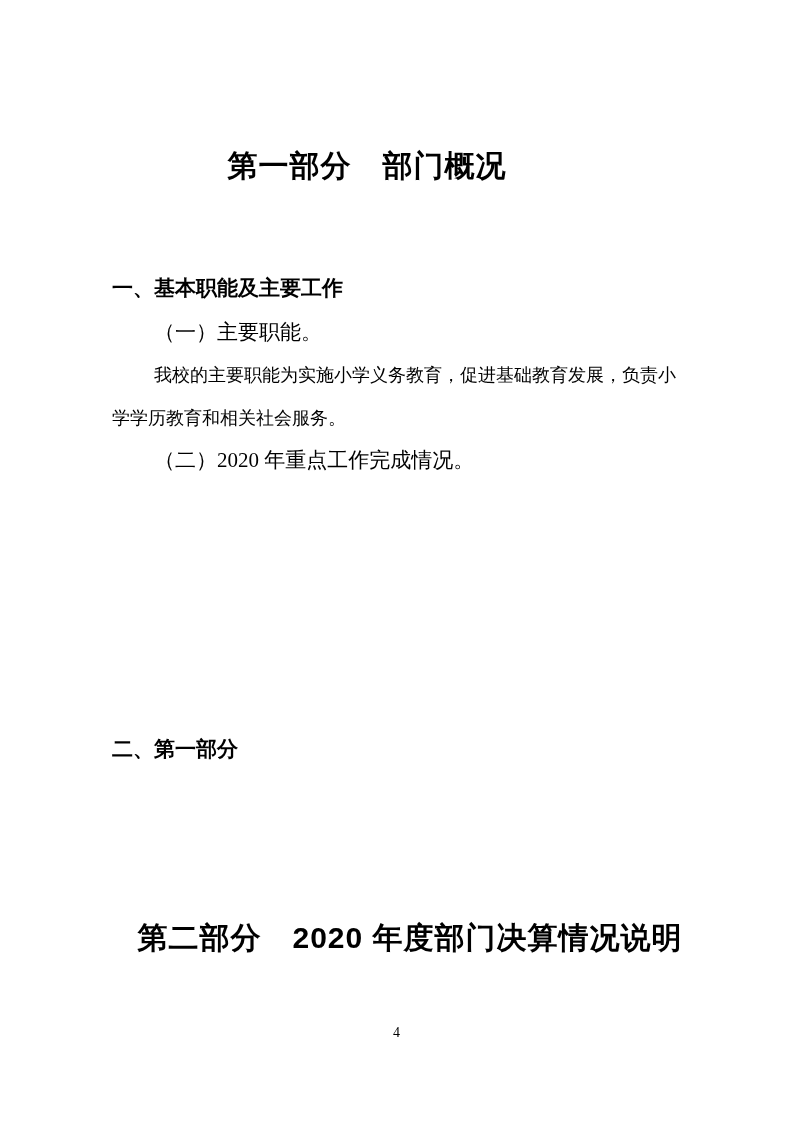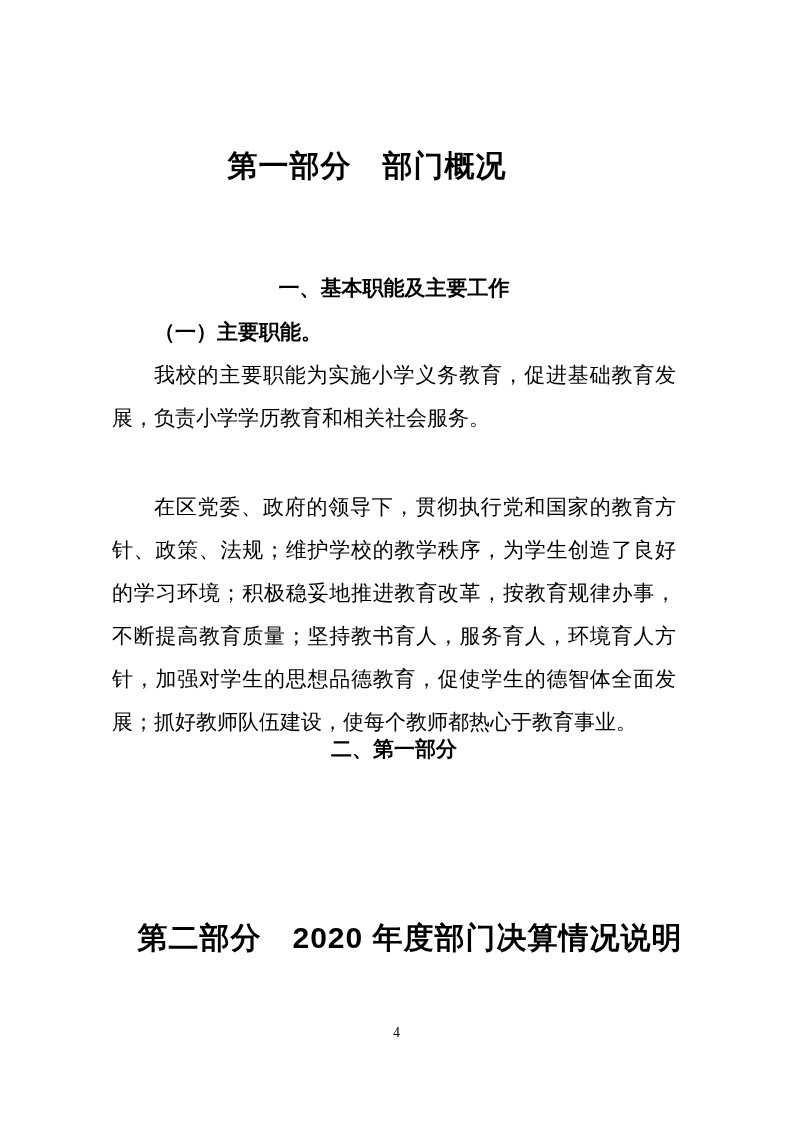--- a/index.html
+++ b/index.html
@@ -34,45 +34,44 @@
 
   
   .h-level1 {
     position: absolute;
     left: 112px;
     width: 564px;
     font-family: "Liberation Sans", "DejaVu Sans", sans-serif;
     font-weight: bold;
     font-size: 21px;
     line-height: 43px;
-    text-align: center;
   }
   .h-level1.pos1 { top: 266px; }
   .h-level1.pos2 { top: 727px; }
 
   
   .h-level2 {
     position: absolute;
     left: 112px;
     width: 564px;
-    font-weight: bold;
+    font-weight: normal;
     font-size: 21px;
     line-height: 43px;
     padding-left: 42px;
     box-sizing: border-box;
   }
   .h-level2.pos1 { top: 311px; }
   .h-level2.pos2 { top: 439px; }
 
   
   .body-para {
     position: absolute;
     left: 112px;
     width: 564px;
-    font-size: 21px;
+    font-size: 18px;
     line-height: 43px;
     text-indent: 42px;
     text-align: justify;
     text-align-last: left;
   }
   .body-para.pos1 { top: 354px; }
   .body-para.pos2 { top: 486px; }
   .body-para.pos3 { top: 781px; }
 
   .page-number {
@@ -91,22 +90,22 @@
 <div class="page">
 
   <div class="part-title first">第一部分　部门概况</div>
 
   <div class="h-level1 pos1">一、基本职能及主要工作</div>
 
   <div class="h-level2 pos1">（一）主要职能。</div>
 
   <div class="body-para pos1">我校的主要职能为实施小学义务教育，促进基础教育发展，负责小学学历教育和相关社会服务。</div>
 
+  <div class="h-level2 pos2">（二）2020 年重点工作完成情况。</div>
 
-  <div class="body-para pos2">在区党委、政府的领导下，贯彻执行党和国家的教育方针、政策、法规；维护学校的教学秩序，为学生创造了良好的学习环境；积极稳妥地推进教育改革，按教育规律办事，不断提高教育质量；坚持教书育人，服务育人，环境育人方针，加强对学生的思想品德教育，促使学生的德智体全面发展；抓好教师队伍建设，使每个教师都热心于教育事业。</div>
 
   <div class="h-level1 pos2">二、第一部分</div>
 
 
   <div class="part-title second">第二部分　2020 年度部门决算情况说明</div>
 
   <div class="page-number">4</div>
 
 </div>
 

